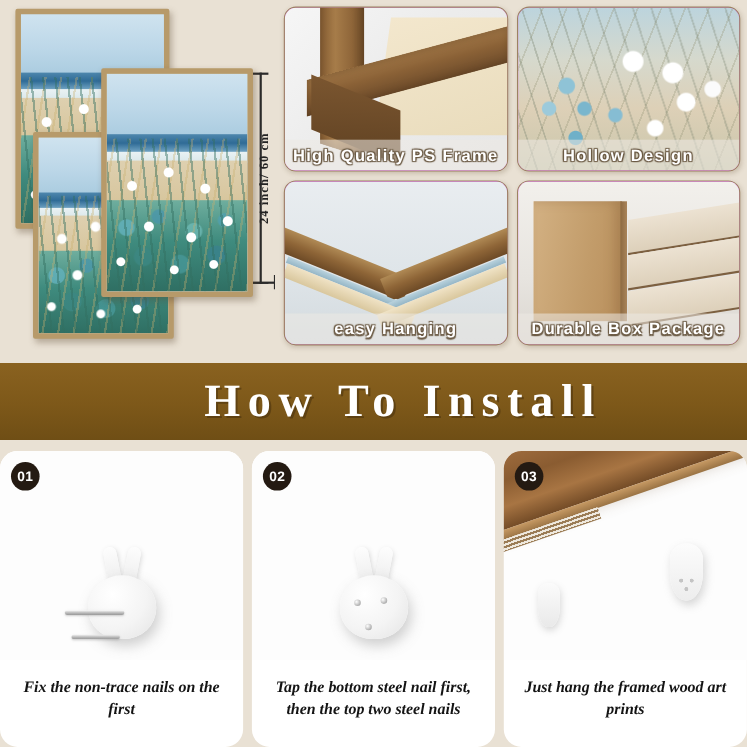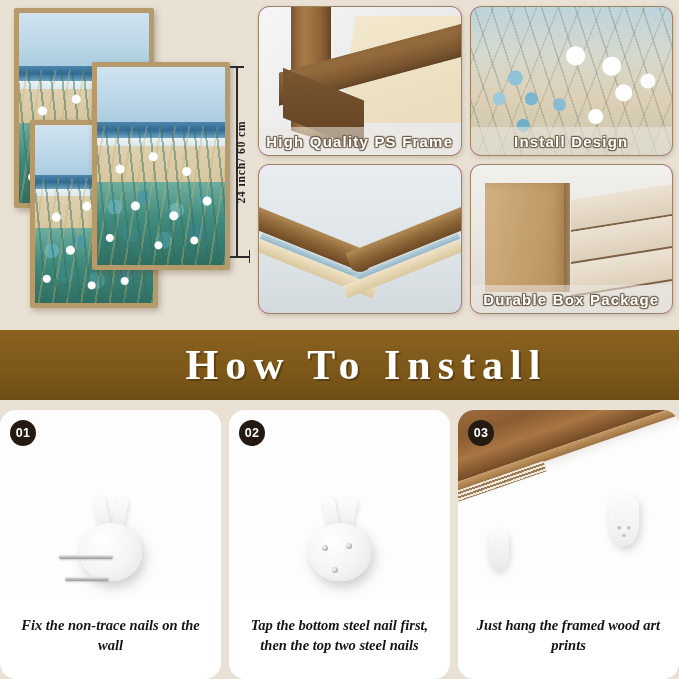--- a/index.html
+++ b/index.html
@@ -307,32 +307,33 @@
           <div class="edge"></div>
         </div>
         <div class="caption">High Quality PS Frame</div>
       </div>
 
       <div class="panel">
         <div class="media m-floral">
           <div class="stalks"></div>
           <div class="blooms"></div>
         </div>
-        <div class="caption">Install Design</div>
+        <div class="caption">Hollow Design</div>
       </div>
 
       <div class="panel">
         <div class="media m-profile">
           <div class="v1"></div>
           <div class="v2"></div>
           <div class="b1"></div>
           <div class="b2"></div>
           <div class="w1"></div>
           <div class="w2"></div>
         </div>
+        <div class="caption">easy Hanging</div>
       </div>
 
       <div class="panel">
         <div class="media m-box">
           <div class="big"></div>
           <div class="s1"></div>
           <div class="s2"></div>
           <div class="s3"></div>
         </div>
         <div class="caption">Durable Box Package</div>
@@ -351,21 +352,21 @@
       <div class="badge">01</div>
       <div class="photo">
         <div class="hook">
           <div class="ear l"></div>
           <div class="ear r"></div>
           <div class="disc"></div>
           <div class="nail-bar" style="width:54px;left:-52px;top:58px;"></div>
           <div class="nail-bar" style="width:44px;left:-46px;top:80px;"></div>
         </div>
       </div>
-      <div class="cap">Fix the non-trace nails on the wall</div>
+      <div class="cap">Fix the non-trace nails on the first</div>
     </div>
 
     <div class="step">
       <div class="badge">02</div>
       <div class="photo">
         <div class="hook">
           <div class="ear l"></div>
           <div class="ear r"></div>
           <div class="disc"></div>
           <div class="nailp" style="left:calc(50% - 18px);top:48px;"></div>

